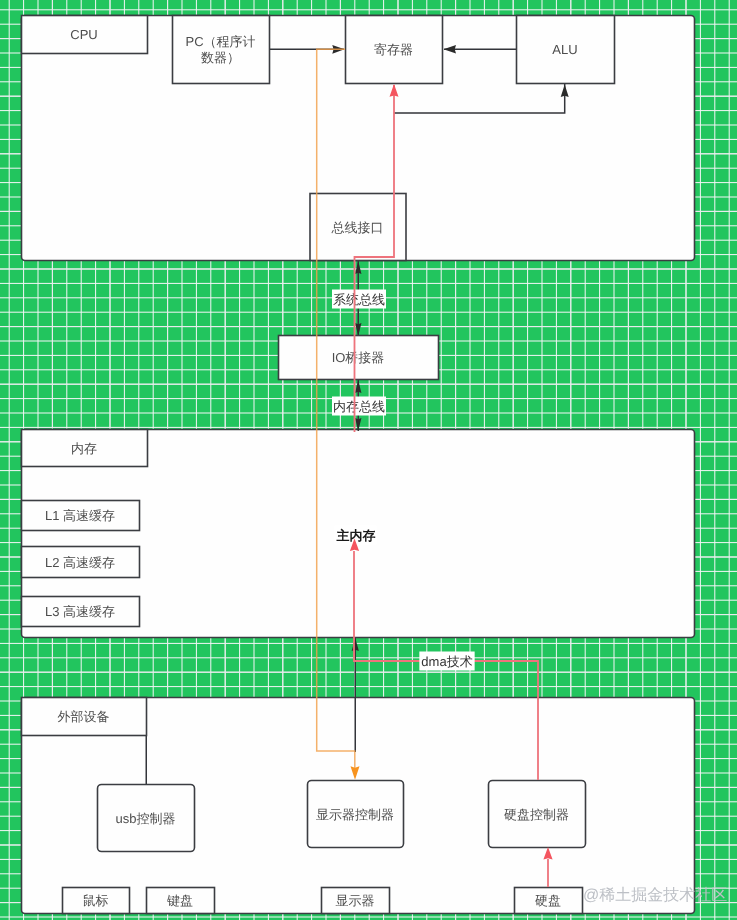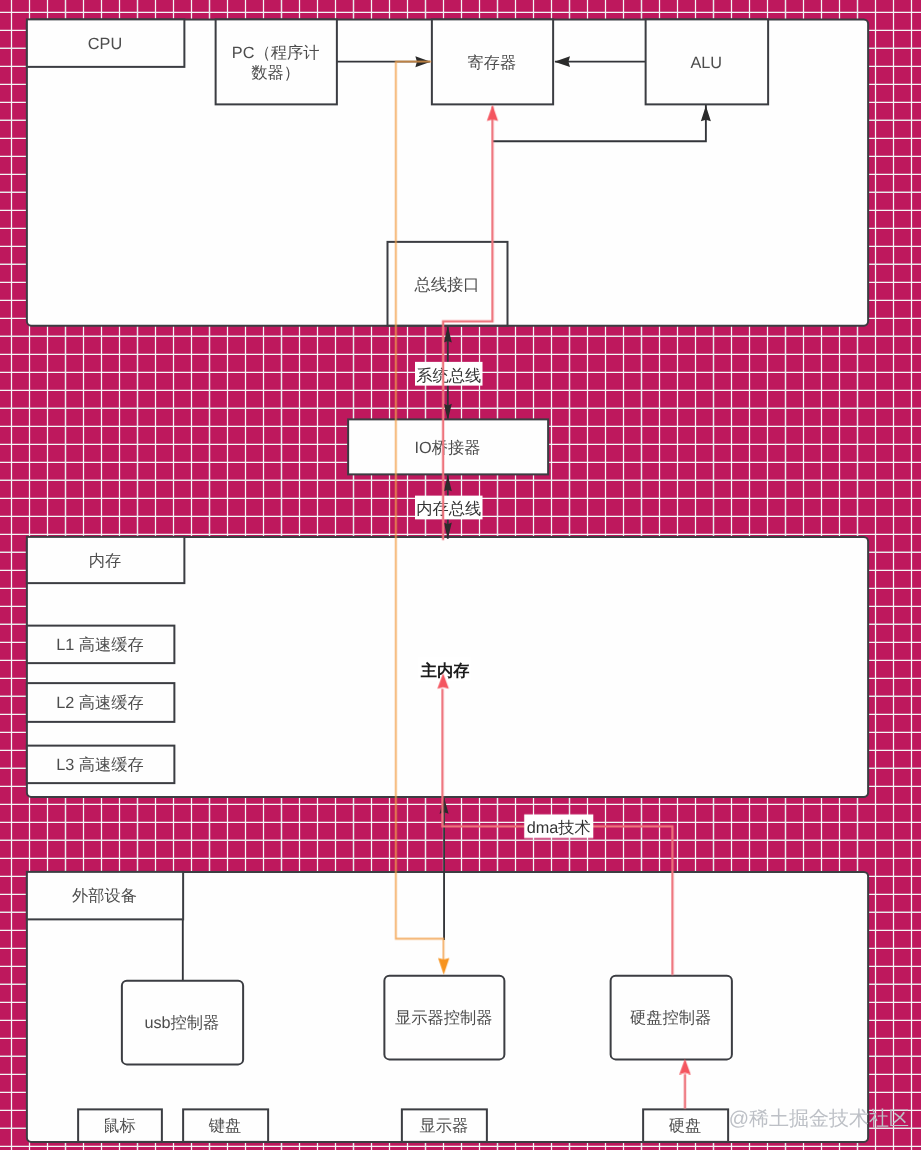--- a/index.html
+++ b/index.html
@@ -3,21 +3,21 @@
 <meta charset="utf-8">
 <title>Computer Architecture Diagram</title>
 <style>
   html,body{margin:0;padding:0;background:#ffffff;}
   body{width:737px;height:920px;overflow:hidden;
        font-family:"Liberation Sans","DejaVu Sans",sans-serif;
        -webkit-font-smoothing:antialiased;
        text-rendering:geometricPrecision;}
   svg{shape-rendering:geometricPrecision;}
   svg text{-webkit-font-smoothing:antialiased;transform:translateZ(0);}
-  #canvas{position:relative;width:737px;height:920px;background:#be185d;}
+  #canvas{position:relative;width:737px;height:920px;background:#22c55e;}
   .layer{position:absolute;left:0;top:0;}
   text{font-family:"Liberation Sans","DejaVu Sans",sans-serif;
        dominant-baseline:middle;}
   .boxlabel{font-size:13px;fill:#4d4d4d;text-anchor:middle;}
   .buslabel{font-size:13px;fill:#333333;text-anchor:middle;}
   .buslabel-b{font-size:13px;font-weight:bold;fill:#1a1a1a;text-anchor:middle;}
   .wmark{font-size:16px;fill:#bdc0c6;text-anchor:start;}
   .bx{fill:#fefefe;stroke:#3b3d42;stroke-width:1.6;}
   .ln{stroke:#33353a;stroke-width:1.5;fill:none;}
   .ln-red{stroke:#ee737c;stroke-width:1.8;fill:none;}

